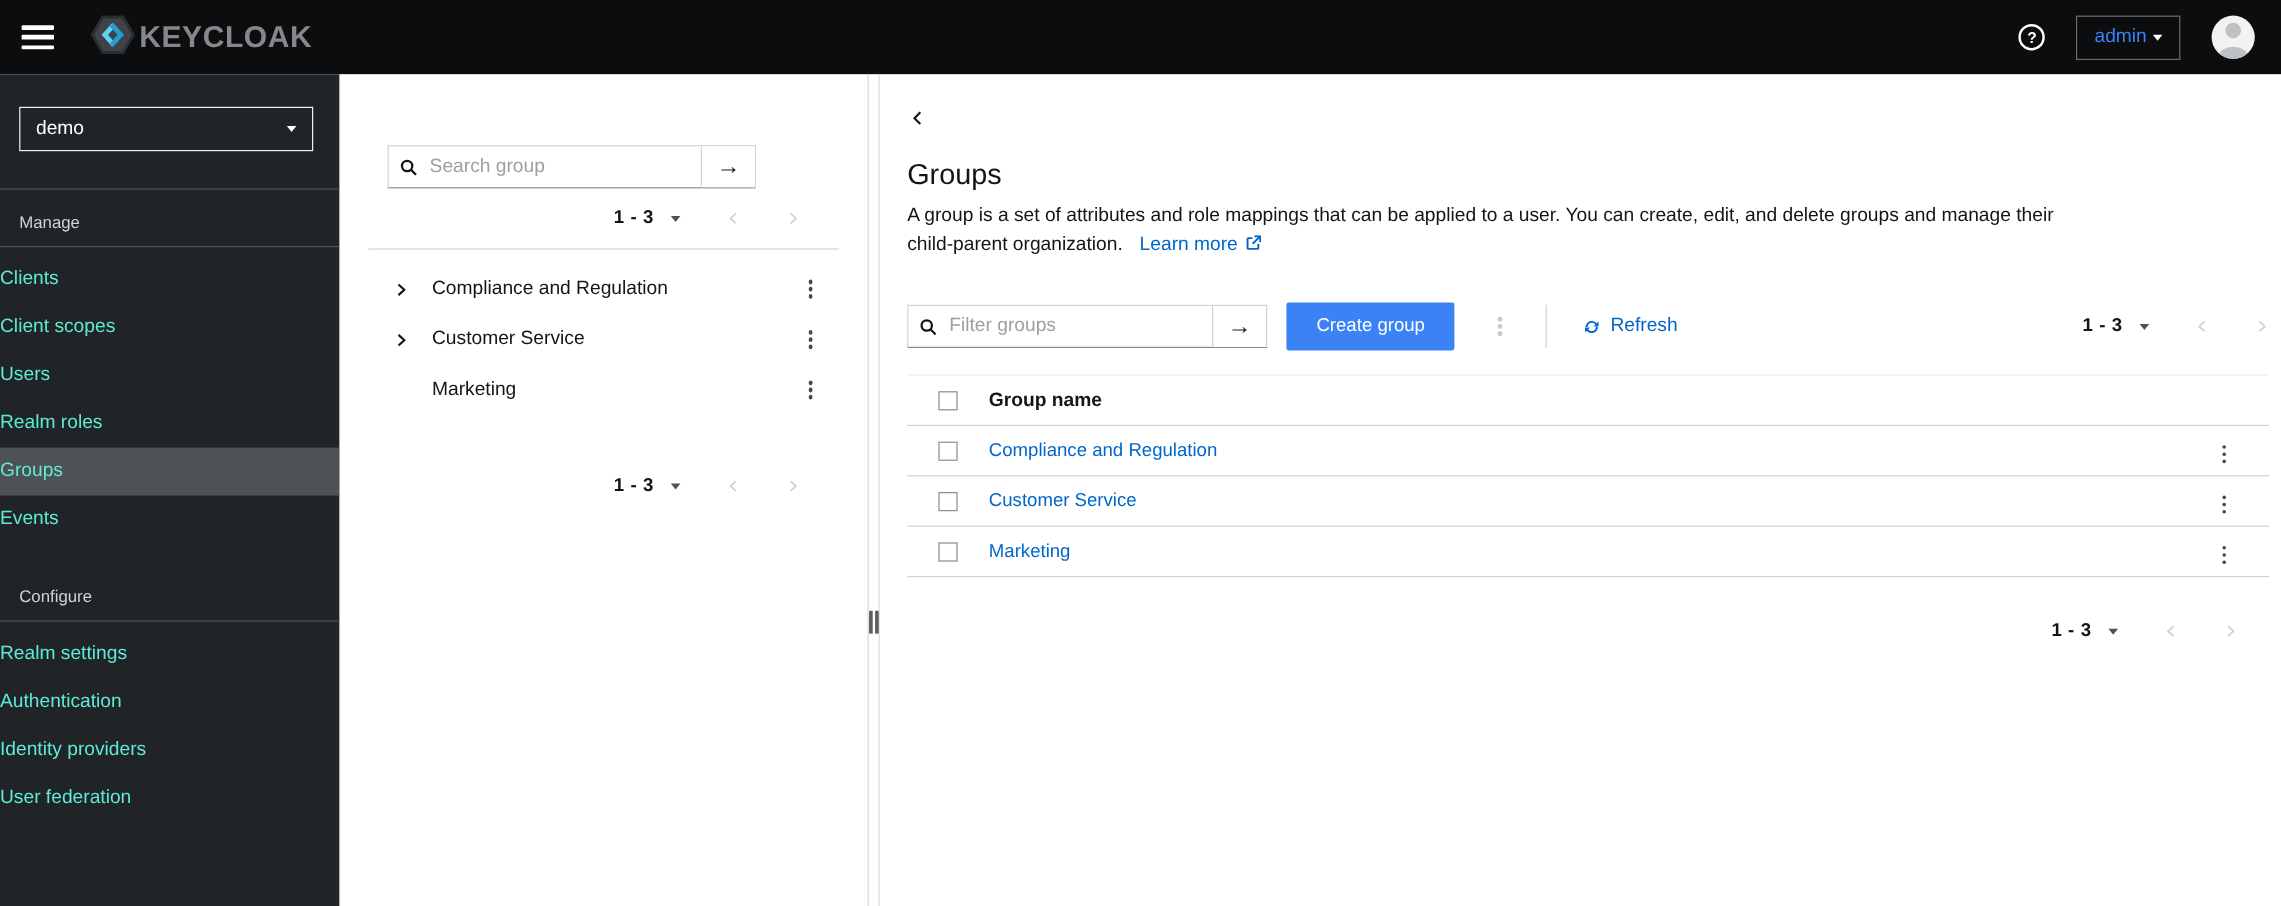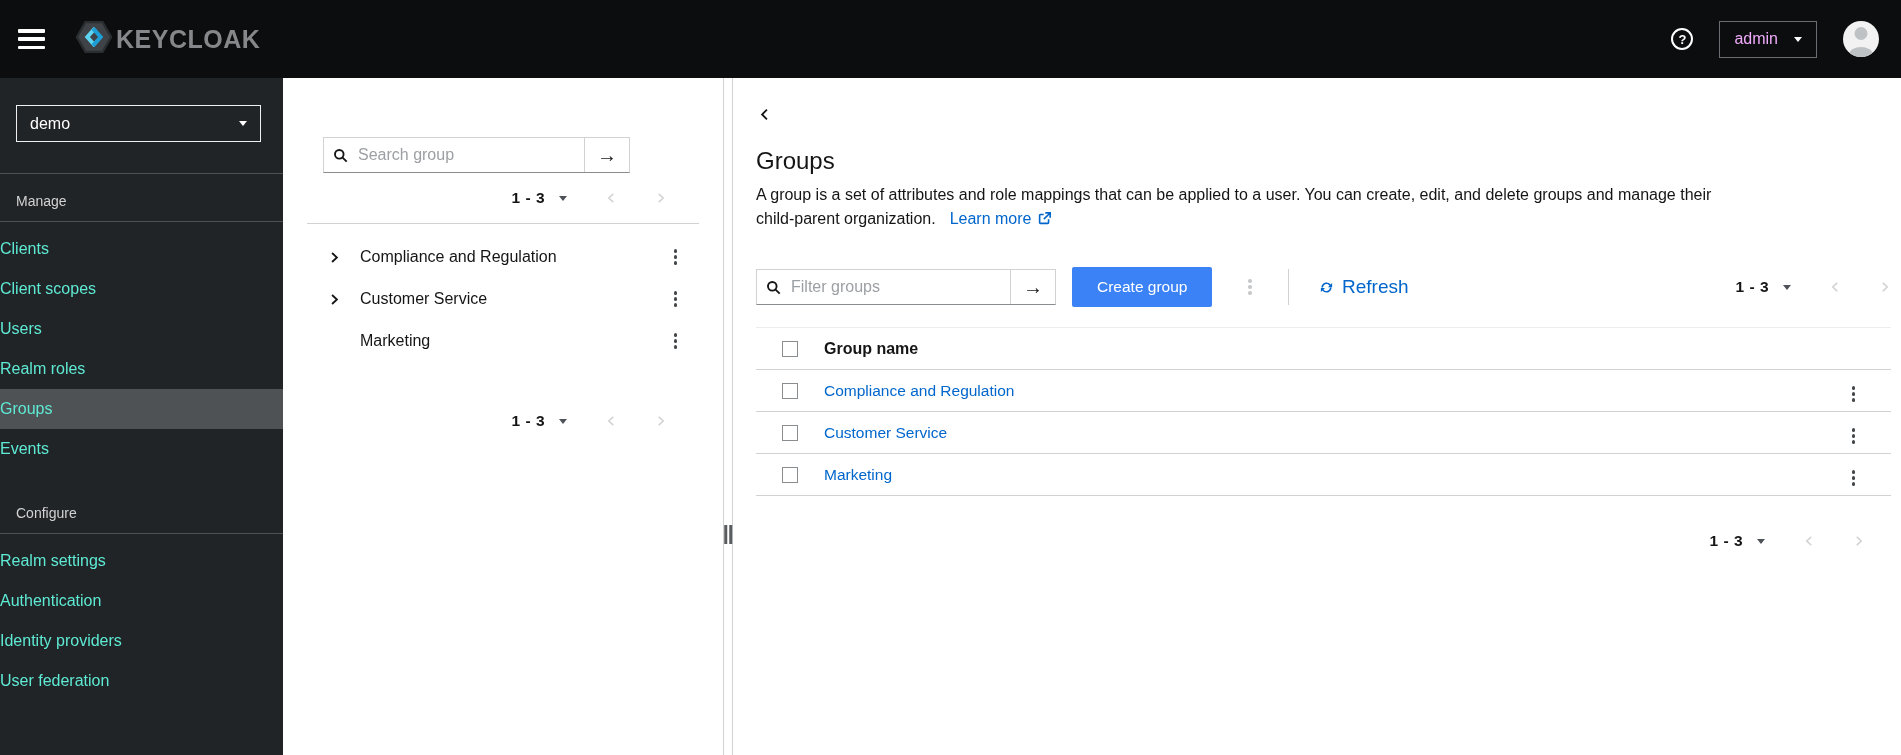--- a/index.html
+++ b/index.html
@@ -1,29 +1,29 @@
 <!DOCTYPE html>
 <html><head>
 <meta charset="utf-8">
 <style>
   html,body{margin:0;padding:0;width:1901px;height:755px;overflow:hidden;background:#fff;
     font-family:"Liberation Sans","DejaVu Sans",sans-serif;color:#151515;-webkit-font-smoothing:antialiased;}
   *{box-sizing:border-box;}
 
   
-  .topbar{height:78px;background:#0b0d0e;display:flex;align-items:center;padding:0 22px 0 18px;}
+  .topbar{height:62px;background:#0b0d0e;display:flex;align-items:center;padding:0 22px 0 18px;}
   .hamburger{width:27px;height:20px;display:flex;flex-direction:column;justify-content:space-between;cursor:pointer;}
   .hamburger i{display:block;height:3.5px;background:#fff;border-radius:1px;}
   .logo{display:flex;align-items:center;margin-left:30px;gap:1px;}
   .brand-text{font-size:25px;font-weight:700;color:#85878a;letter-spacing:0.5px;margin-left:2px;}
   .topbar-spacer{flex:1;}
   .help-circle{width:22px;height:22px;border:2px solid #fff;border-radius:50%;color:#fff;font-weight:700;
     font-size:13px;display:flex;align-items:center;justify-content:center;cursor:pointer;}
   .admin-box{margin-left:26px;height:37px;border:1px solid #6a6e73;display:flex;align-items:center;
-    padding:0 14px;color:#f0abfc;font-size:16px;gap:16px;cursor:pointer;}
+    padding:0 14px;color:#3b82f6;font-size:16px;gap:5px;cursor:pointer;}
   .caret{display:inline-block;width:0;height:0;border-left:4.5px solid transparent;border-right:4.5px solid transparent;
     border-top:5.5px solid currentColor;}
   .admin-box .caret{color:#fff;}
   .avatar{width:36px;height:36px;border-radius:50%;background:#f2f2f2;position:relative;overflow:hidden;margin-left:26px;cursor:pointer;}
   .avatar::before{content:"";position:absolute;top:6px;left:50%;transform:translateX(-50%);width:13px;height:13px;border-radius:50%;background:#bfc2c4;}
   .avatar::after{content:"";position:absolute;bottom:-6px;left:50%;transform:translateX(-50%);width:24px;height:16px;border-radius:50% 50% 0 0;background:#bfc2c4;}
 
   
   .layout{display:flex;height:694px;}
 
@@ -84,21 +84,21 @@
   .page-desc{margin-top:8px;font-size:16px;line-height:24px;color:#151515;}
   .learn-more{color:#0066cc;text-decoration:none;margin-left:14px;white-space:nowrap;cursor:pointer;}
   .learn-more svg{margin-left:6px;vertical-align:-1px;}
 
   .toolbar{display:flex;align-items:center;margin-top:36px;}
   .filter-group{width:300px;}
   .create-btn{margin-left:16px;height:40px;background:#3b82f6;color:#fff;border:none;font-size:15.5px;
     padding:0 25px;cursor:pointer;border-radius:2px;font-family:"Liberation Sans","DejaVu Sans",sans-serif;}
   .toolbar .kebab{margin-left:30px;}
   .toolbar-vline{width:1px;height:36px;background:#d2d2d2;margin-left:30px;}
-  .refresh{margin-left:30px;display:flex;align-items:center;gap:8px;color:#0066cc;font-size:19px;cursor:pointer;}
+  .refresh{margin-left:30px;display:flex;align-items:center;gap:8px;color:#0066cc;font-size:16px;cursor:pointer;}
   .toolbar-pagination{margin-left:auto;}
 
   .gtable{margin-top:20px;border-top:1px solid #ededed;}
   .trow{height:42px;display:flex;align-items:center;border-bottom:1px solid #d2d2d2;}
   .cell-check{margin-left:26px;display:flex;align-items:center;}
   .cell-name{margin-left:26px;font-size:15.5px;}
   .thead .cell-name{font-weight:700;color:#151515;font-size:16px;}
   .row-link{color:#0066cc;text-decoration:none;cursor:pointer;}
   .cell-kebab{margin-left:auto;margin-right:30px;}
   .table-pagination{margin:36px 26px 0 0;}

